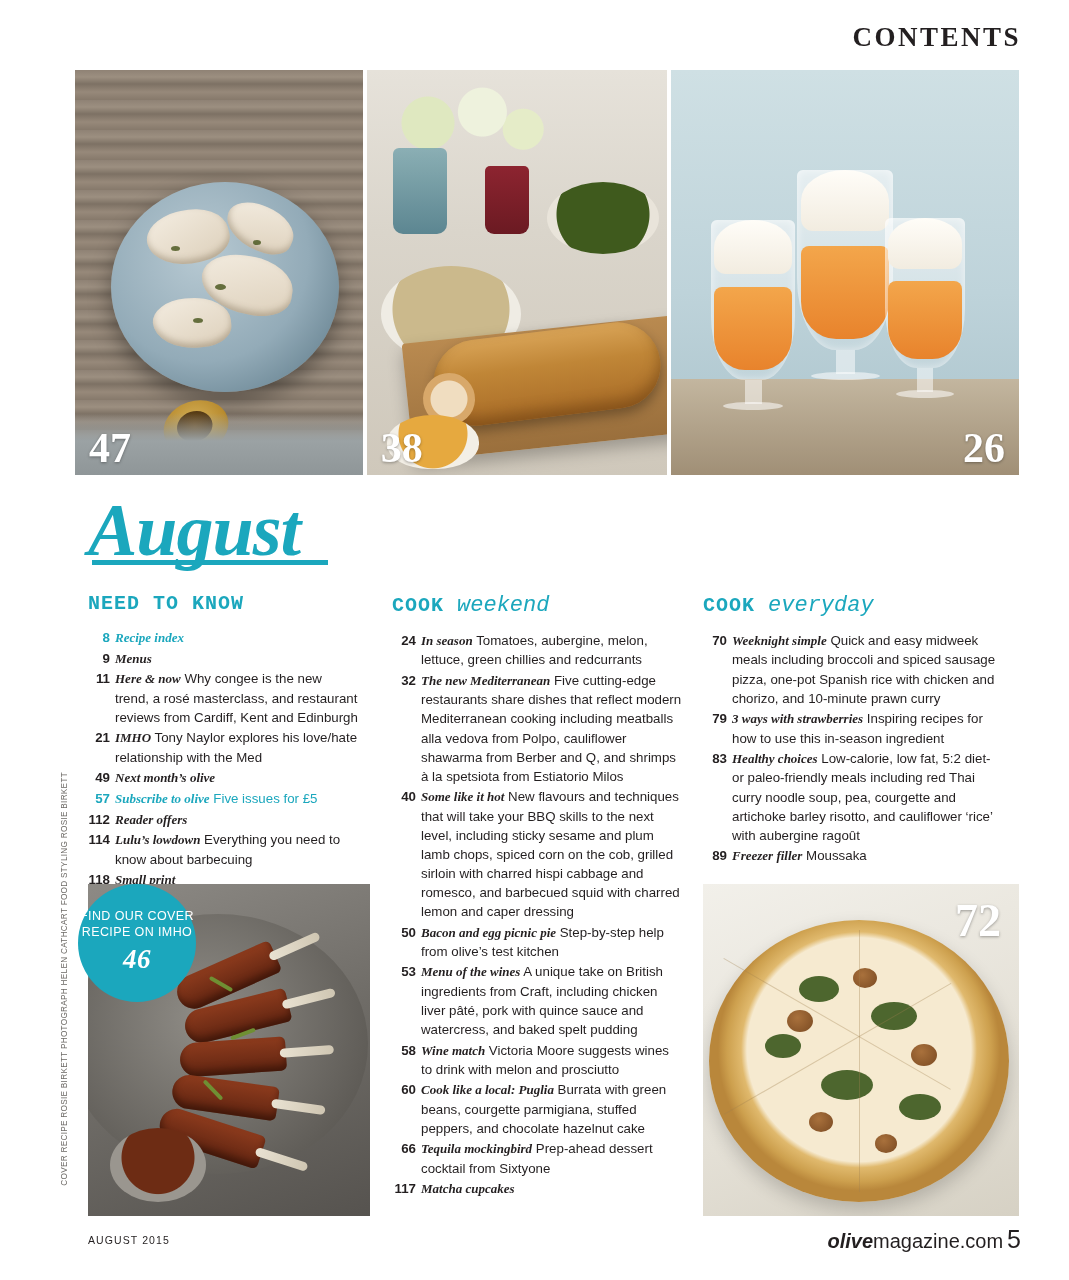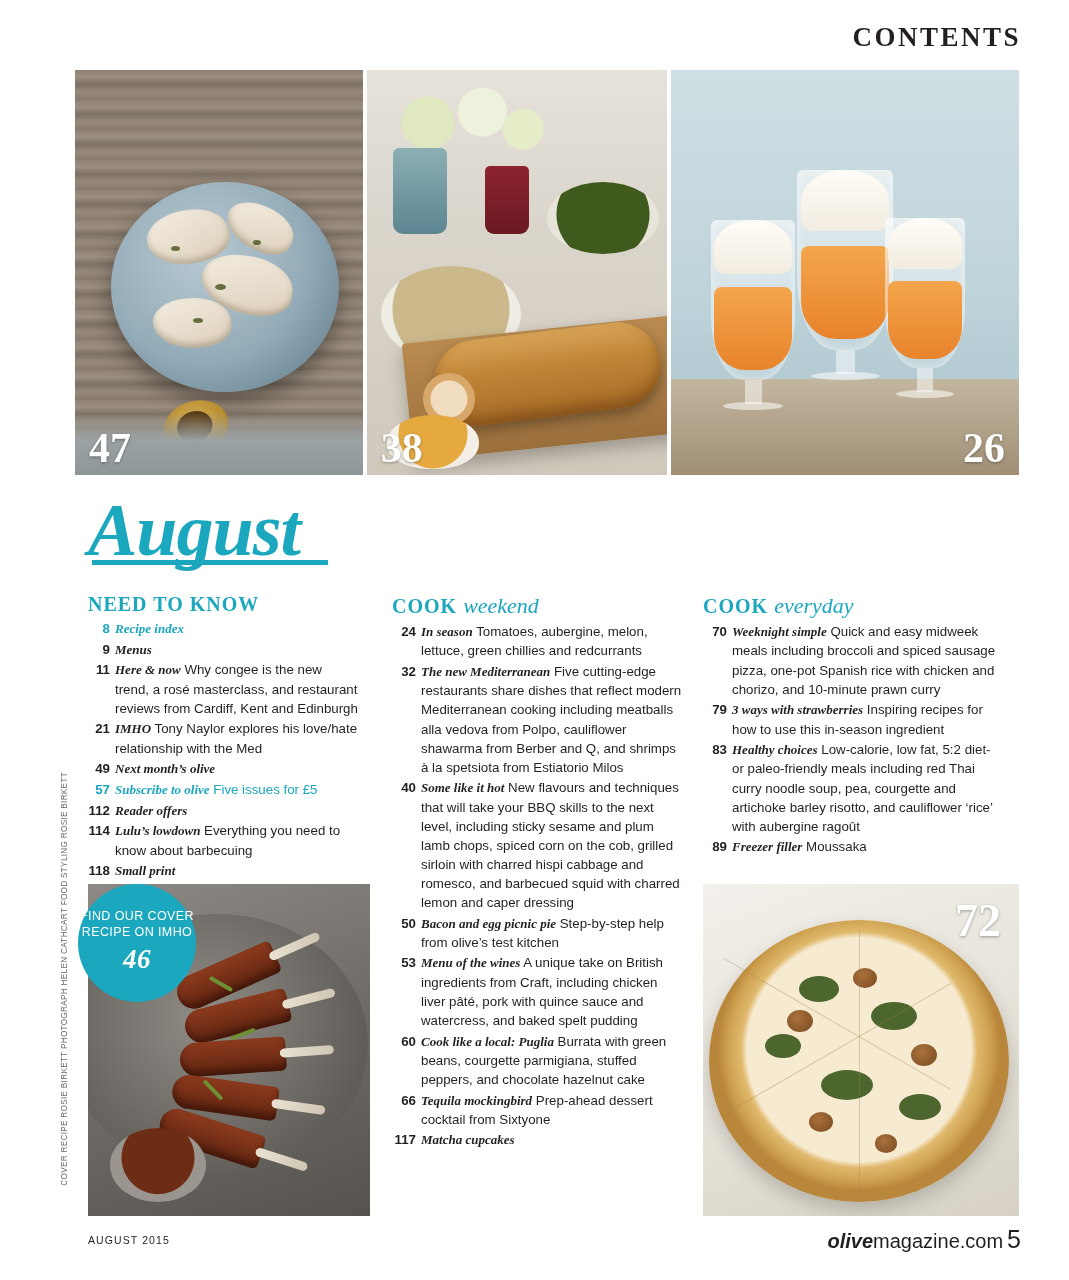--- a/index.html
+++ b/index.html
@@ -227,25 +227,26 @@
     position: absolute;
     font-size: 13.3px;
     line-height: 1.44;
     color: #231f20;
   }
   .col-1 { left: 88px;  top: 590px; width: 270px; }
   .col-2 { left: 392px; top: 590px; width: 290px; }
   .col-3 { left: 703px; top: 590px; width: 296px; }
 
   .sec-head {
-    font-family: Liberation Serif, serif;
+    font-family: Liberation Mono, monospace;
     font-weight: bold;
     font-size: 20px;
     letter-spacing: 1px;
     color: #1ba7bd;
+    margin-bottom: 9px;
   }
   .sec-head .ital {
     font-style: italic;
     font-weight: normal;
     letter-spacing: 0;
     font-size: 22px;
   }
 
   .entry {
     display: flex;
@@ -547,20 +548,24 @@
   </div>
   <div class="entry">
     <span class="pg">50</span>
     <span class="txt"><span class="ttl">Bacon and egg picnic pie</span><span> Step-by-step help from olive’s test kitchen</span></span>
   </div>
   <div class="entry">
     <span class="pg">53</span>
     <span class="txt"><span class="ttl">Menu of the wines</span><span> A unique take on British ingredients from Craft, including chicken liver pâté, pork with quince sauce and watercress, and baked spelt pudding</span></span>
   </div>
   <div class="entry">
+    <span class="pg">58</span>
+    <span class="txt"><span class="ttl">Wine match</span><span> Victoria Moore suggests wines to drink with melon and prosciutto</span></span>
+  </div>
+  <div class="entry">
     <span class="pg">60</span>
     <span class="txt"><span class="ttl">Cook like a local: Puglia</span><span> Burrata with green beans, courgette parmigiana, stuffed peppers, and chocolate hazelnut cake</span></span>
   </div>
   <div class="entry">
     <span class="pg">66</span>
     <span class="txt"><span class="ttl">Tequila mockingbird</span><span> Prep-ahead dessert cocktail from Sixtyone</span></span>
   </div>
   <div class="entry">
     <span class="pg">117</span>
     <span class="txt"><span class="ttl">Matcha cupcakes</span></span>

